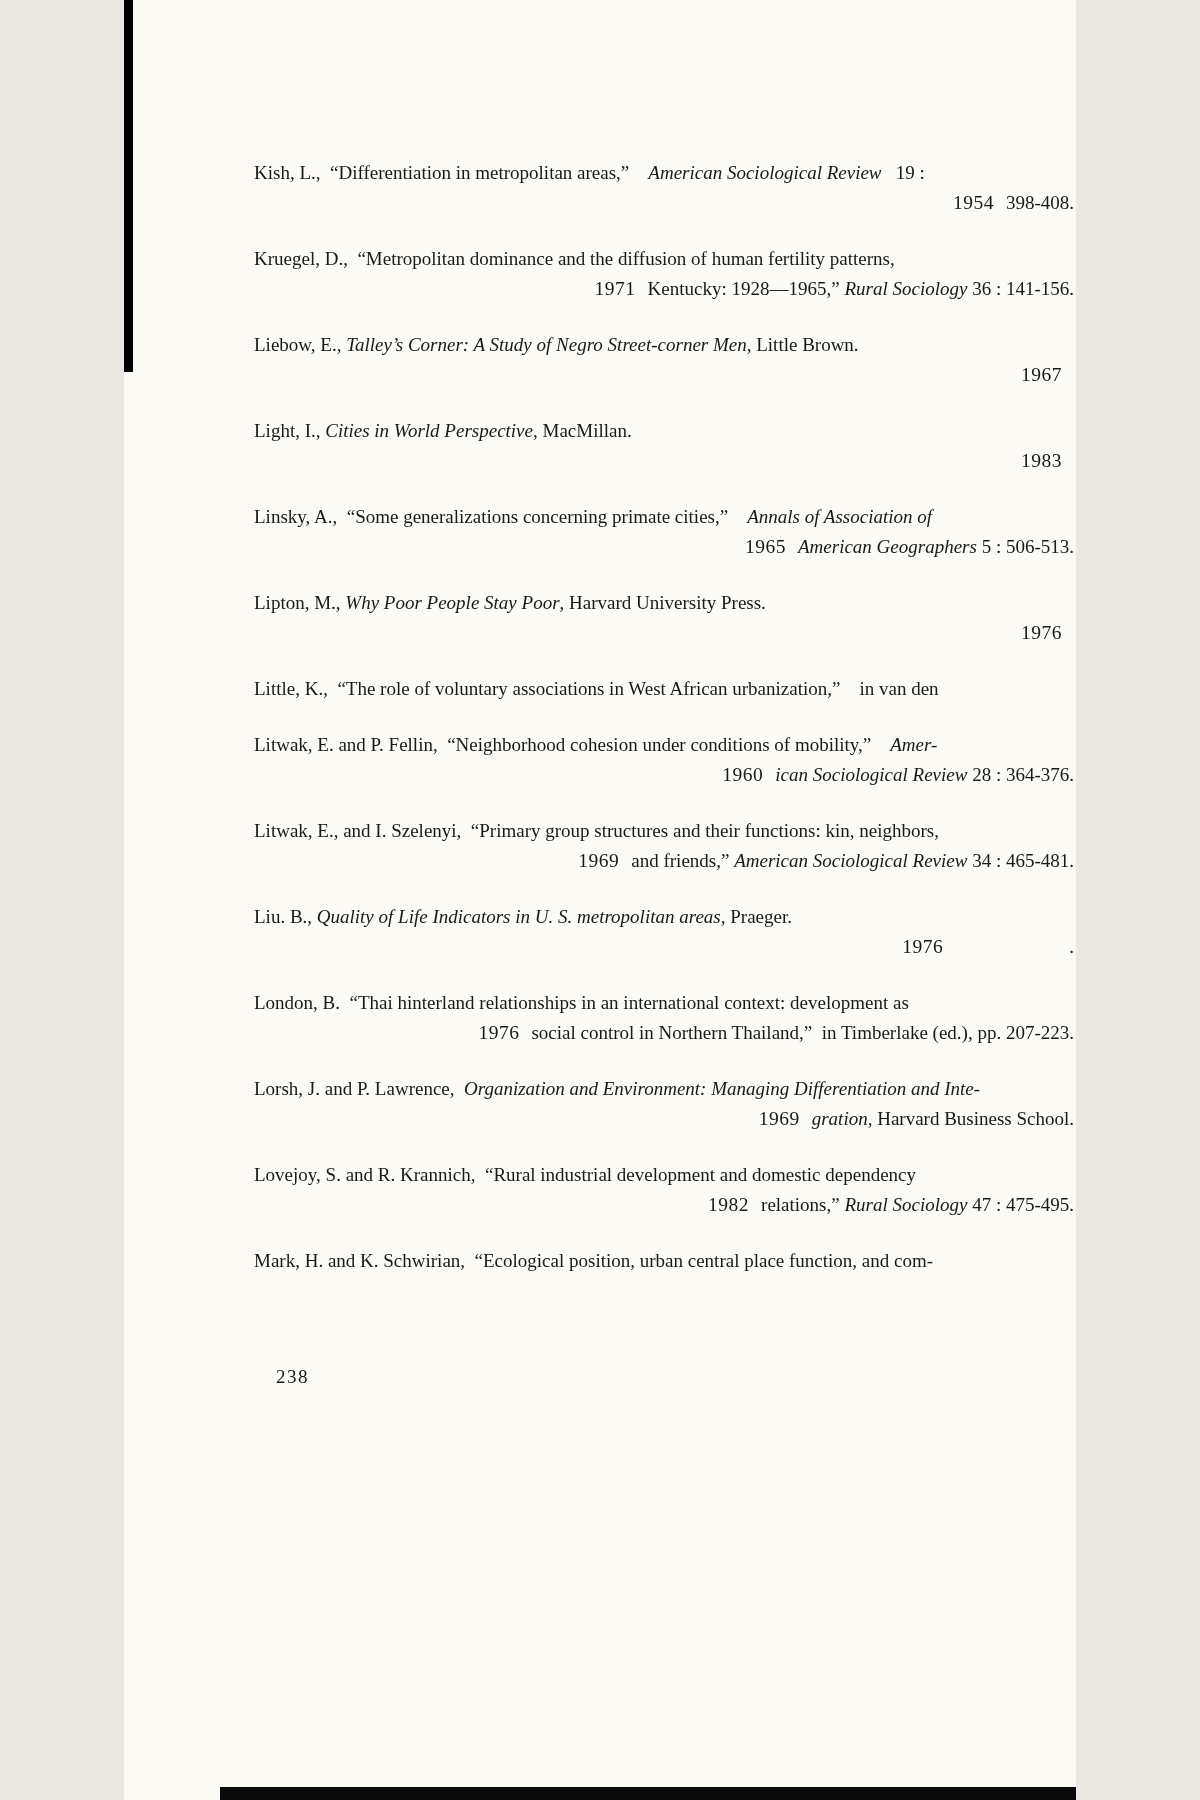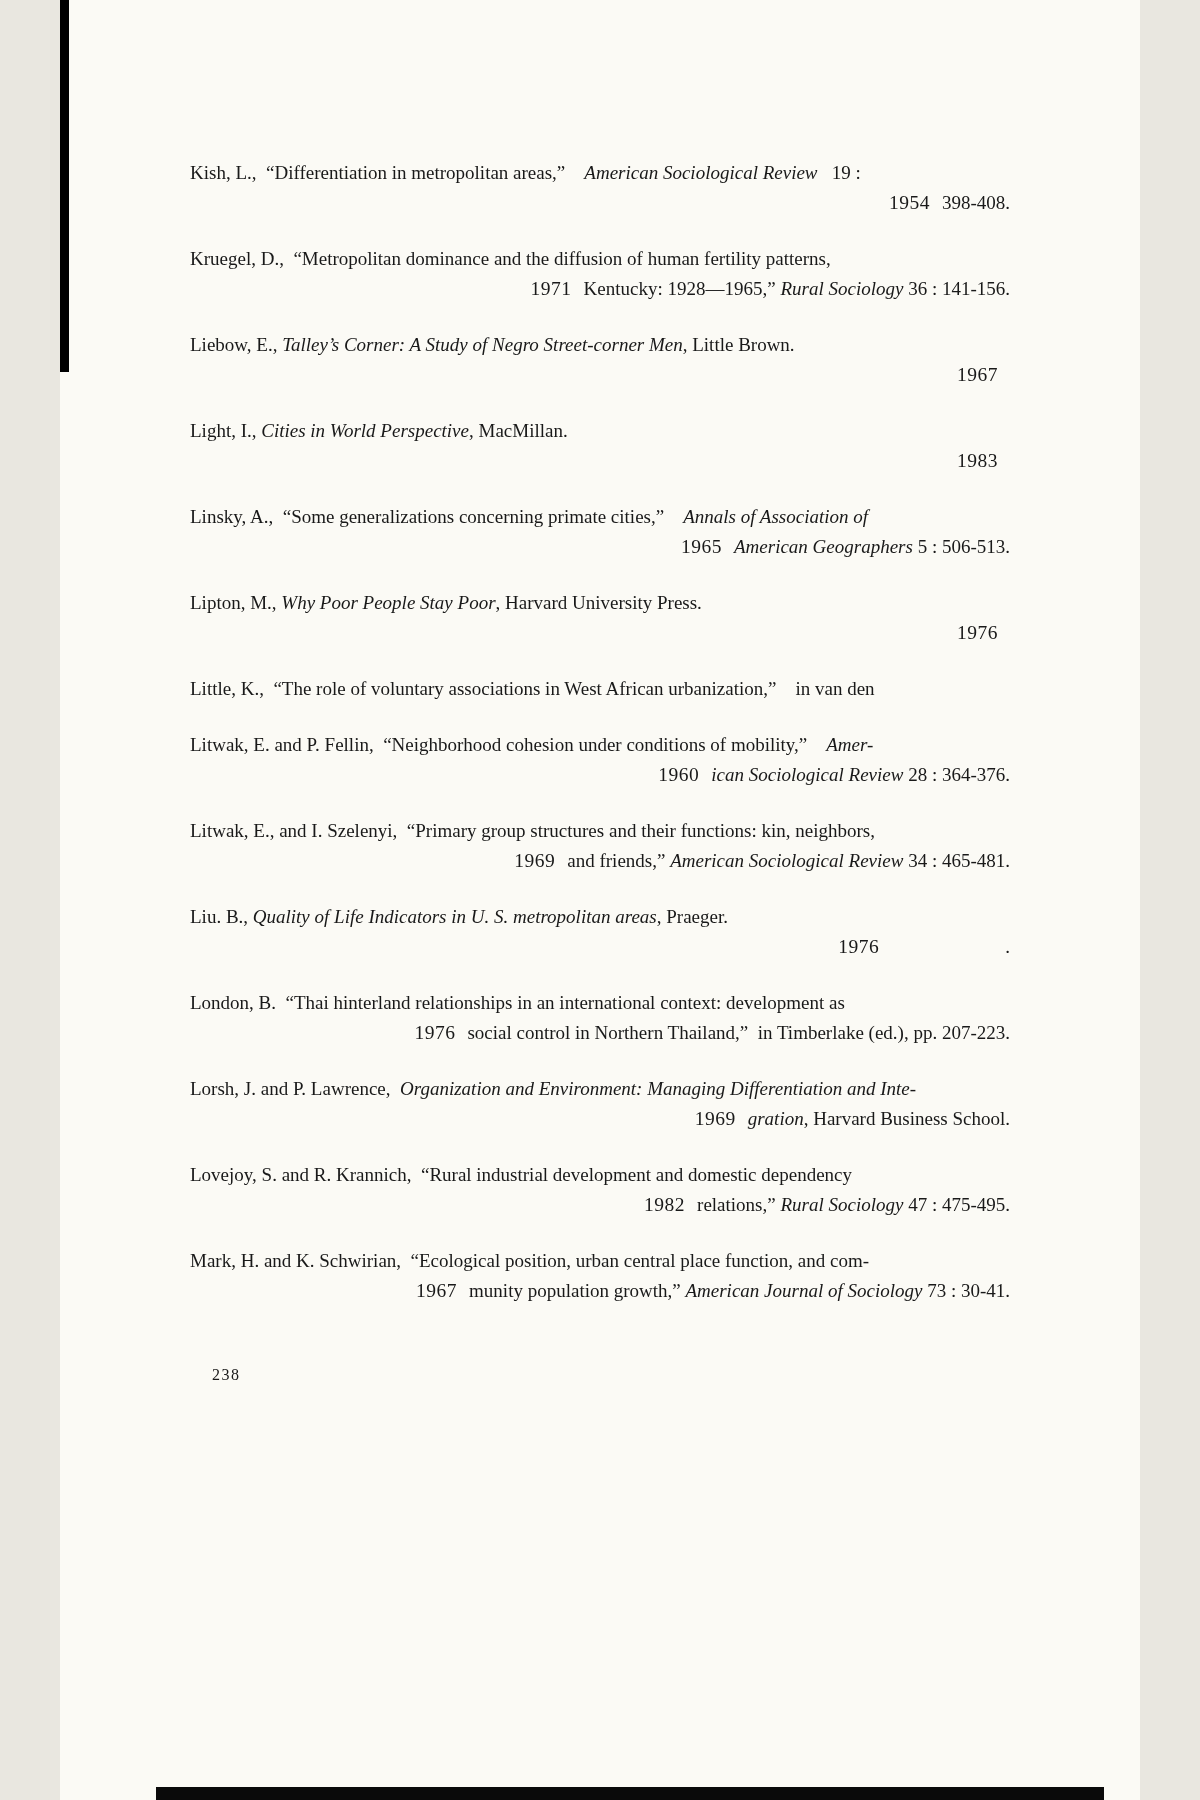--- a/index.html
+++ b/index.html
@@ -1,18 +1,18 @@
 <!DOCTYPE html>
 <html><head>
 <meta charset="utf-8">
 <style>
   html, body { margin: 0; padding: 0; background: #e9e7e0; }
   .page {
     position: relative;
-    width: 1080px;
+    width: 952px;
     height: 1800px;
     background: #fbfaf5;
     font-family: "Liberation Serif", serif;
     color: #191919;
     overflow: hidden;
     margin: 0 auto;
   }
   .refs {
     position: absolute;
     left: 130px;
@@ -31,21 +31,21 @@
     min-width: 52px;
     margin-right: 12px;
     font-size: 19.5px;
     letter-spacing: 0.5px;
   }
   .it { font-style: italic; }
   .pagenum {
     position: absolute;
     left: 152px;
     top: 1366px;
-    font-size: 16px;
+    font-size: 19px;
     letter-spacing: 1.5px;
   }
   .bar-left {
     position: absolute;
     left: 0; top: 0;
     width: 9px; height: 372px;
     background: #000;
   }
   .bar-bottom {
     position: absolute;
@@ -106,18 +106,17 @@
       <div class="entry">
         <div class="line line1"><span>Lorsh, J. and P. Lawrence,  </span><span class="it">Organization and Environment: Managing Differentiation and Inte-</span></div>
         <div class="line line2"><span class="year">1969</span><span class="it">gration</span><span>, Harvard Business School.</span></div>
       </div>
       <div class="entry">
         <div class="line line1"><span>Lovejoy, S. and R. Krannich,  “Rural industrial development and domestic dependency</span></div>
         <div class="line line2"><span class="year">1982</span><span>relations,” </span><span class="it">Rural Sociology</span><span> 47 : 475-495.</span></div>
       </div>
       <div class="entry">
         <div class="line line1"><span>Mark, H. and K. Schwirian,  “Ecological position, urban central place function, and com-</span></div>
-        <div class="line line2"><span class="year">1967</span><span>munity population growth,” </span><span class="it">American Journal of Sociology</span><span> 73 : 30-41.</span></div>
       </div>
     </div>
   <div class="pagenum">238</div>
   <div class="bar-bottom"></div>
 </div>
 
 </body></html>

